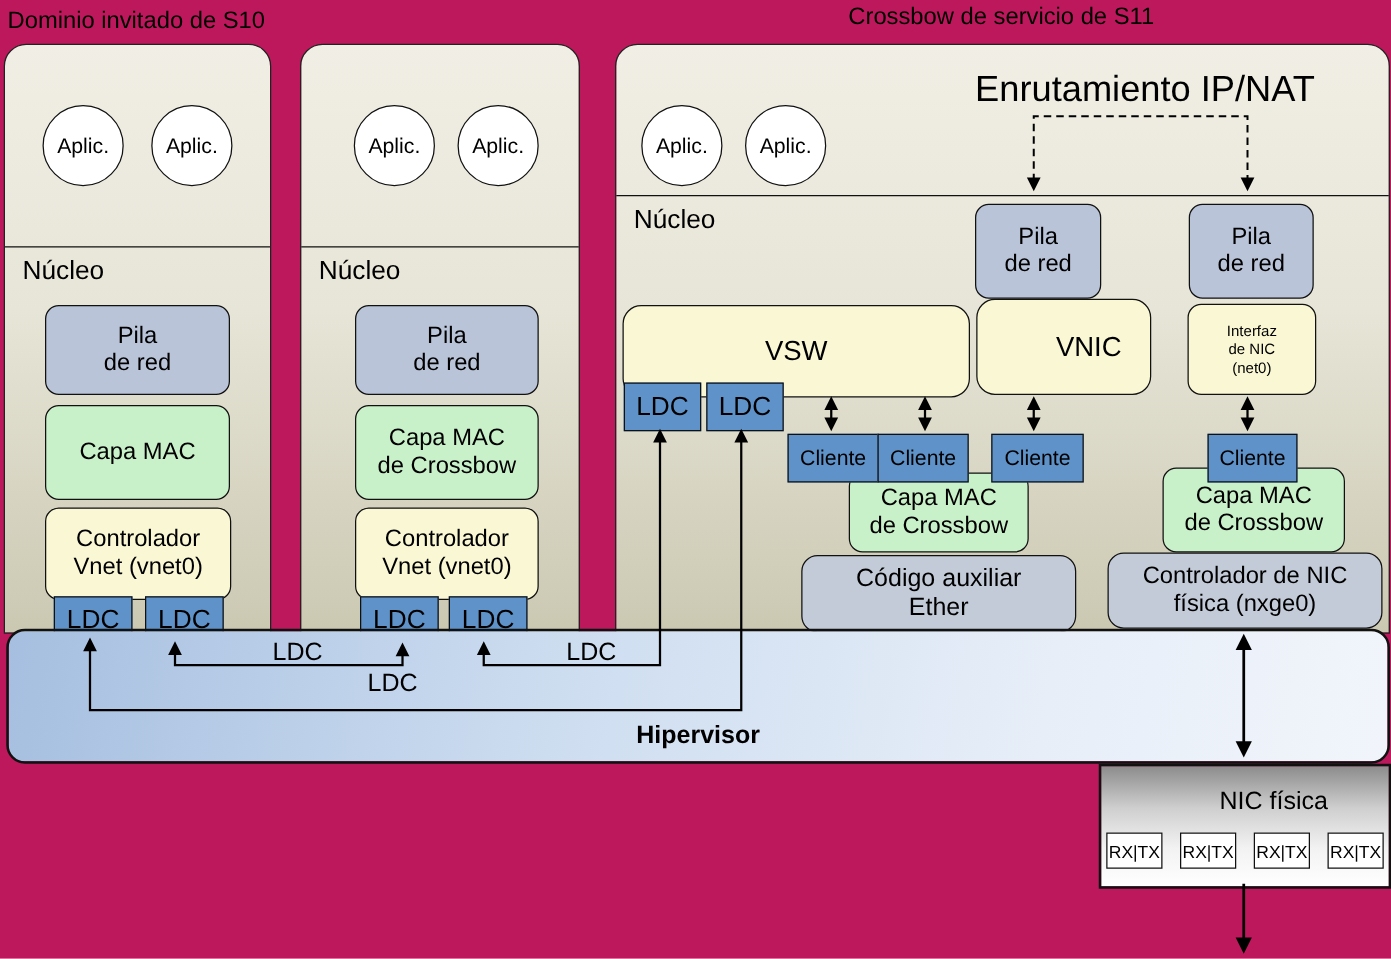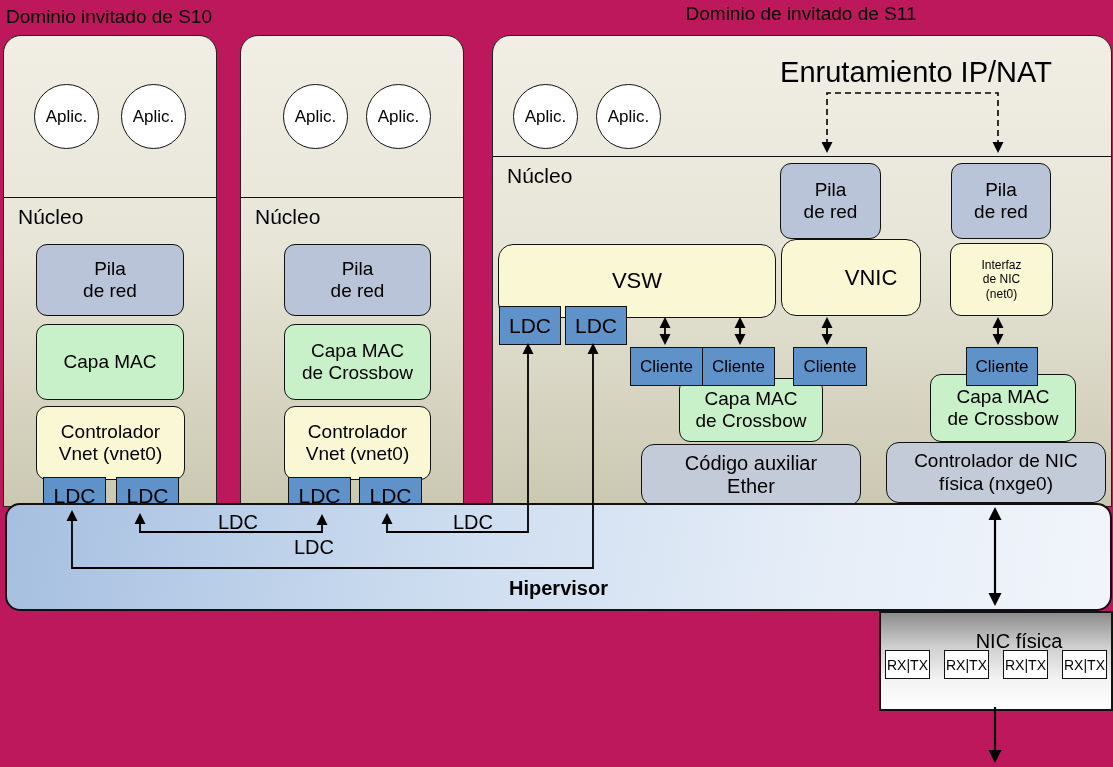--- a/index.html
+++ b/index.html
@@ -36,35 +36,35 @@
   .hypervisor{
     background:linear-gradient(100deg,#a6bfe0 0%,#cdddf0 40%,#e7eef8 75%,#f1f5fb 100%);
     border:2.6px solid #111;border-radius:15px;
   }
   .hyp-label{left:0;right:0;text-align:center;font-size:20px;font-weight:bold;}
   .nicbox{
     background:linear-gradient(to bottom,#8c8c8c 0%,#cfcfcf 35%,#f2f2f2 68%,#ffffff 100%);
     border:2px solid #111;
   }
   .nic-title{left:0;right:0;text-align:center;font-size:20px;}
-  .queues{left:4px;right:4px;top:37px;display:flex;gap:14px;}
+  .queues{left:4px;right:4px;top:53px;display:flex;gap:14px;}
   .queue{
     flex:1;height:27px;background:#fff;border:1.7px solid #111;
     display:flex;align-items:center;justify-content:center;font-size:14px;white-space:nowrap;
   }
   .routing{font-size:29px;text-align:center;white-space:nowrap;}
   svg.overlay{position:absolute;left:0;top:0;pointer-events:none;}
 </style>
 </head>
 <body>
 
 <div class="canvas">
 
   <div class="abs title" style="left:3px;top:6px;width:212px;">Dominio invitado de S10</div>
-  <div class="abs title" style="left:492px;top:3px;width:618px;">Dominio de invitado de S11</div>
+  <div class="abs title" style="left:492px;top:3px;width:618px;">Crossbow de servicio de S11</div>
 
   <div class="abs domain" style="left:3px;top:35px;width:212px;height:470px;">
     <div class="abs circle" style="left:30px;top:48px;">Aplic.</div>
     <div class="abs circle" style="left:117px;top:48px;">Aplic.</div>
     <div class="abs sep" style="top:161px;"></div>
     <div class="abs kernel" style="left:14px;top:169px;">Núcleo</div>
     <div class="abs box steel" style="left:32px;top:208px;width:146px;height:70px;">Pila
 de red</div>
     <div class="abs box green" style="left:32px;top:288px;width:146px;height:74px;">Capa MAC</div>
     <div class="abs box yellow" style="left:32px;top:370px;width:147px;height:72px;">Controlador

